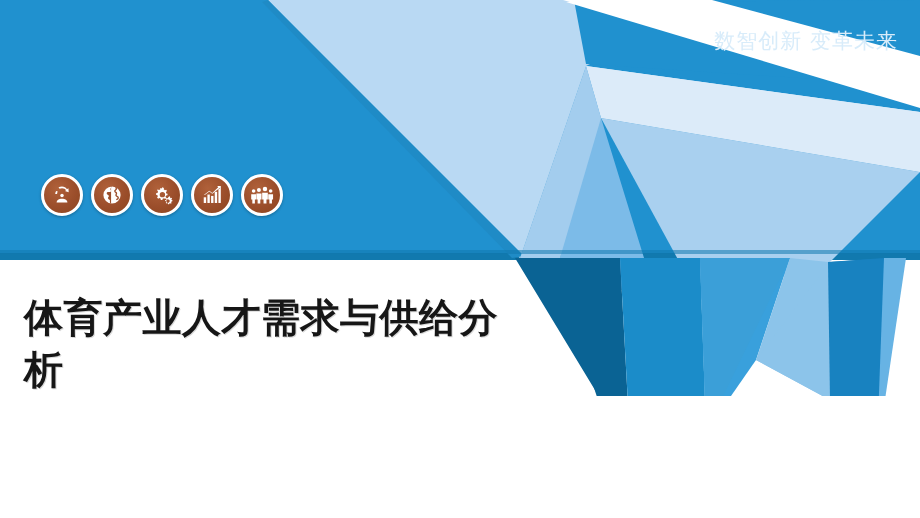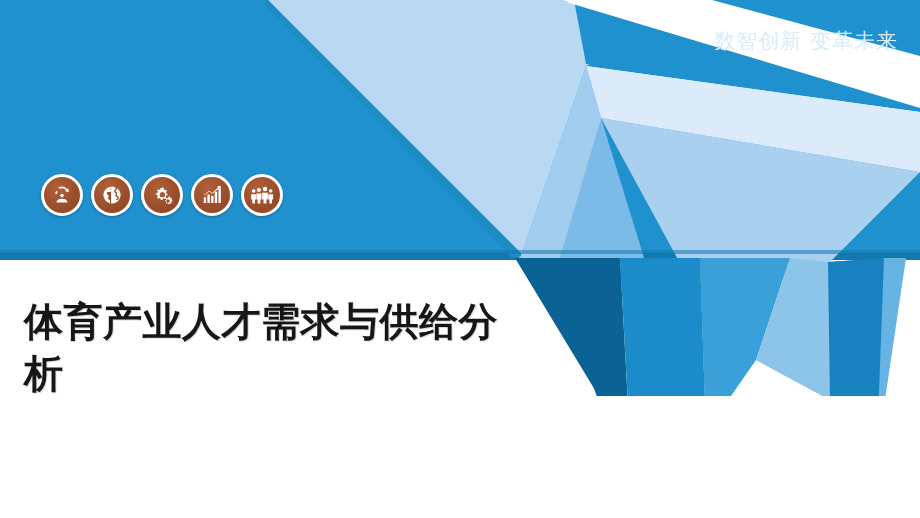--- a/index.html
+++ b/index.html
@@ -67,21 +67,21 @@
     top: 296px;
     width: 500px;
     z-index: 5;
   }
   #deck-title {
     margin: 0;
     font-size: 39px;
     line-height: 1.33;
     font-weight: bold;
     color: #161616;
-    font-family: Liberation Sans, sans-serif;
+    font-family: Liberation Mono, monospace;
     letter-spacing: 0.5px;
     text-shadow: 1px 1px 0 rgba(150,150,150,0.35);
   }
 </style>
 </head>
 <body>
 
 <div id="slide">
 
   <svg id="bg-svg" viewBox="0 0 920 518" preserveAspectRatio="none" aria-hidden="true">

